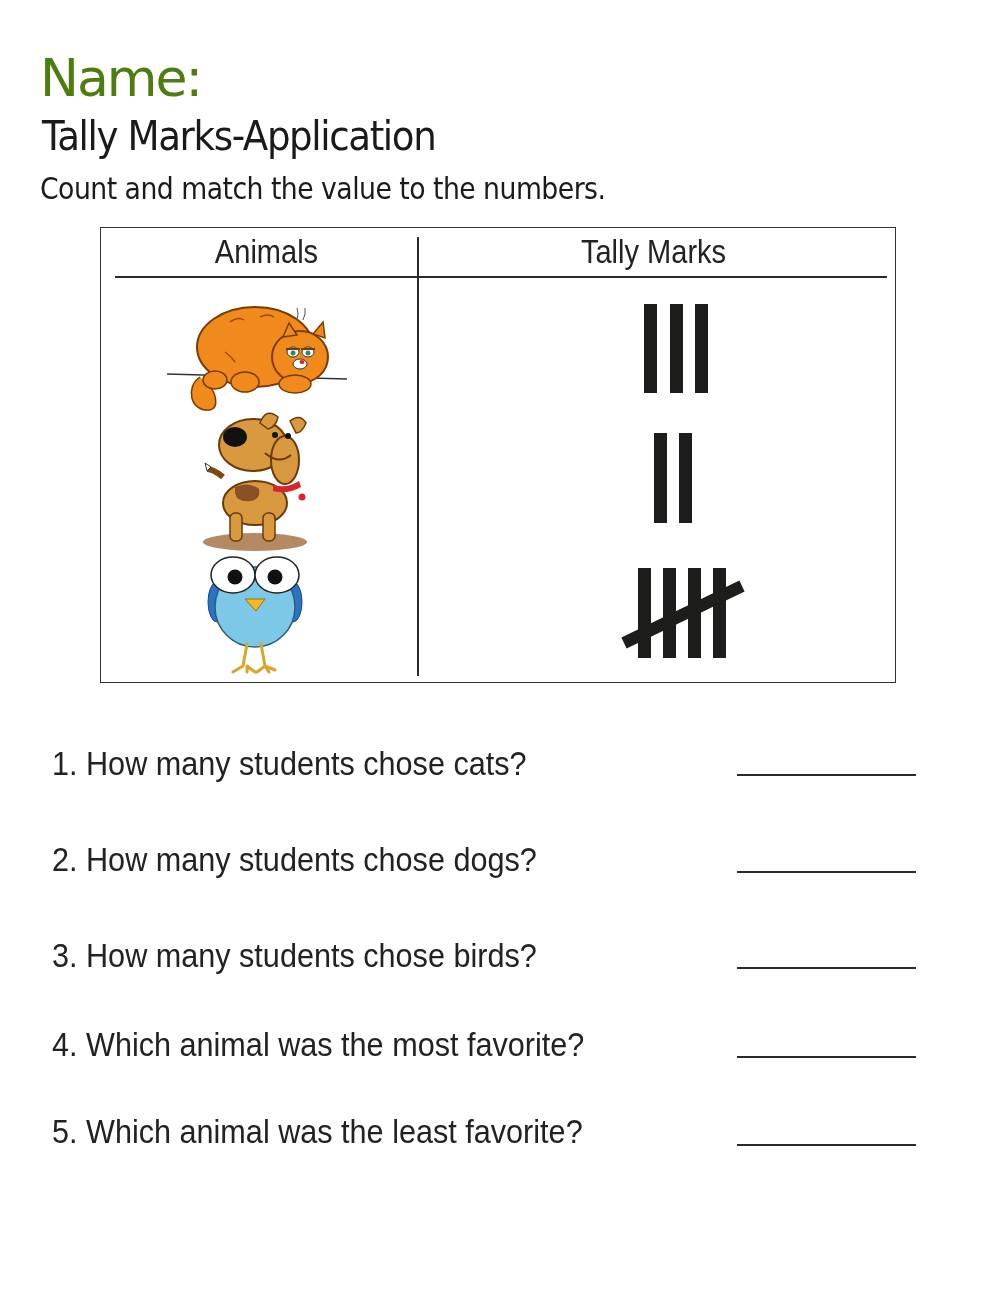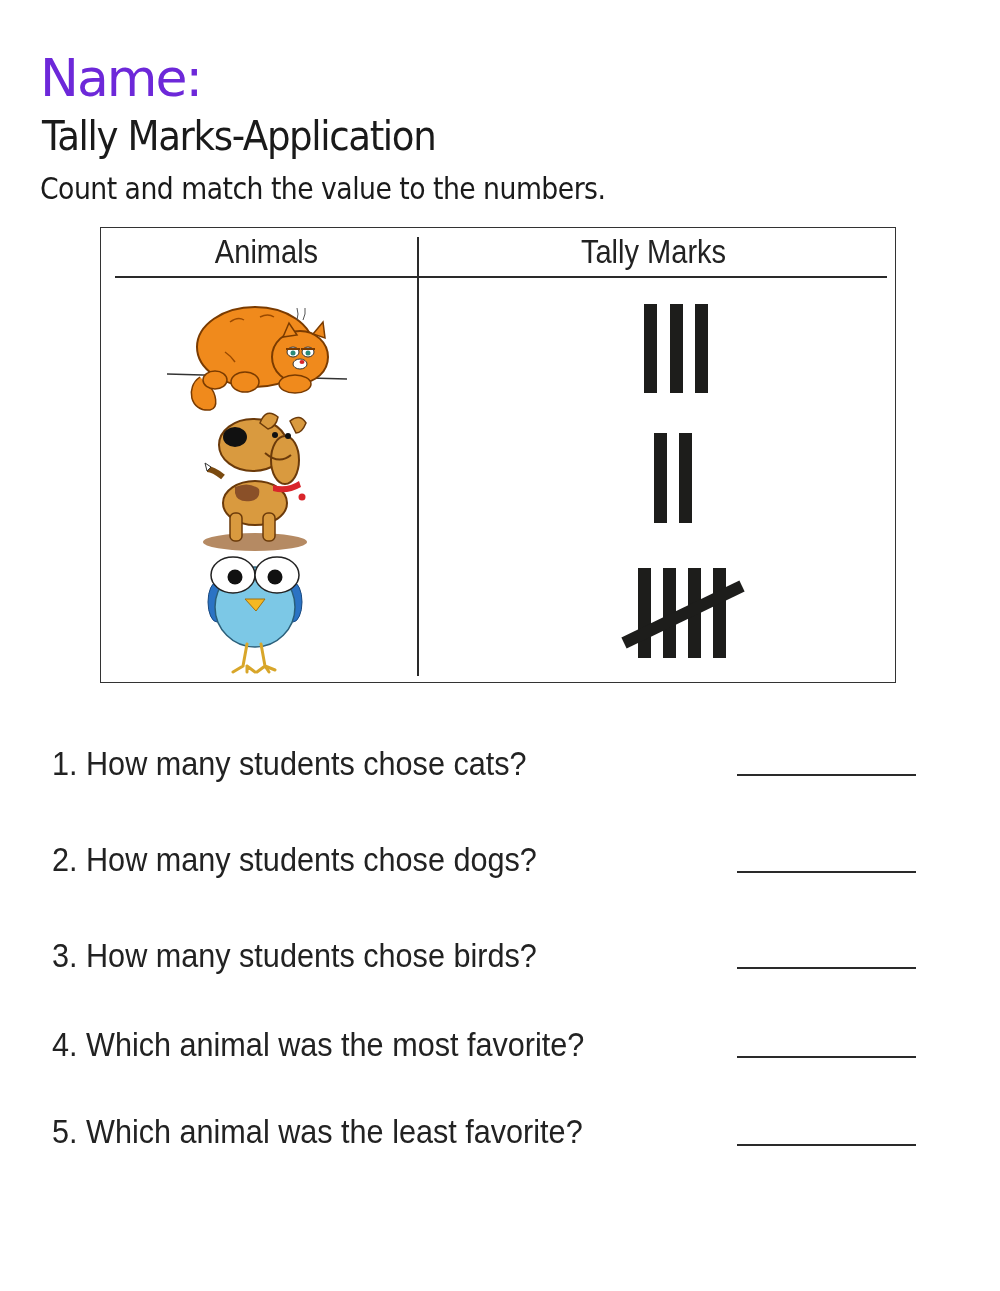--- a/index.html
+++ b/index.html
@@ -1,18 +1,18 @@
 <!DOCTYPE html>
 <html><head>
 <meta charset="utf-8">
 <style>
   html, body { margin: 0; padding: 0; background: #ffffff; }
   body { width: 1000px; height: 1291px; position: relative; overflow: hidden; color: #1e1e1e; }
   .abs { position: absolute; }
-  .title-name { left: 40px; top: 52px; font-family: "DejaVu Sans", sans-serif; font-size: 52px; letter-spacing: -2px; line-height: 1; color: #6d28d9; }
+  .title-name { left: 40px; top: 52px; font-family: "DejaVu Sans", sans-serif; font-size: 52px; letter-spacing: -2px; line-height: 1; color: #4d7c0f; }
   .title-main { left: 42px; top: 116px; font-family: "DejaVu Sans", sans-serif; font-size: 40px; letter-spacing: -1.5px; line-height: 1; color: #1a1a1a; transform: scaleX(0.93); transform-origin: left top; }
   .subtitle { left: 40px; top: 174px; font-family: "DejaVu Sans", sans-serif; font-size: 30px; letter-spacing: -0.6px; line-height: 1; color: #1a1a1a; transform: scaleX(0.89); transform-origin: left top; }
 
   .table-box { left: 100px; top: 227px; width: 796px; height: 456px; border: 1.5px solid #333; box-sizing: border-box; }
   .col-head { top: 232px; font-family: "Liberation Sans", sans-serif; font-size: 33px; color: #222; line-height: 40px; text-align: center; transform: scaleX(0.88); }
   .head-animals { left: 115px; width: 303px; }
   .head-tally { left: 420px; width: 467px; }
   .head-rule { left: 115px; top: 276px; width: 772px; height: 2px; background: #2a2a2a; }
   .divider { left: 417px; top: 237px; width: 2px; height: 439px; background: #2a2a2a; }
 

